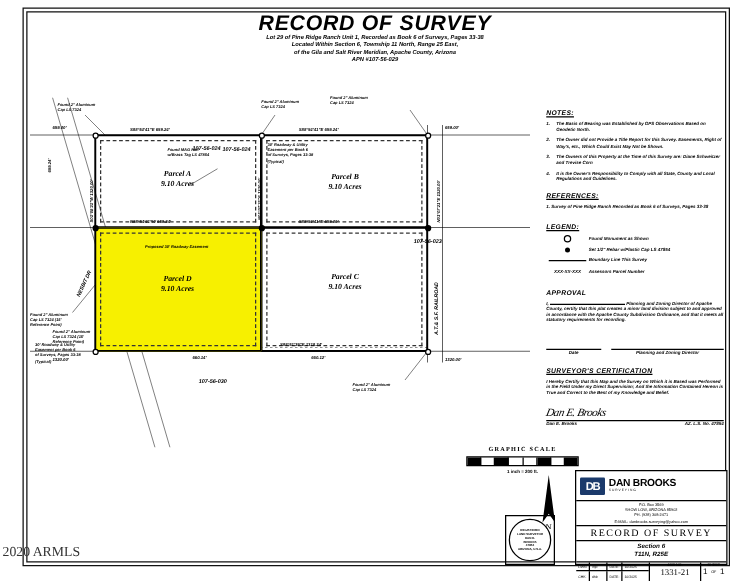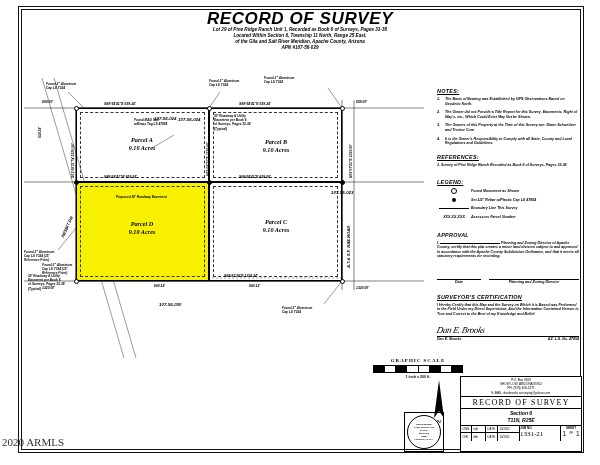--- a/index.html
+++ b/index.html
@@ -86,21 +86,21 @@
   .tb-ros{font-size:8px;text-align:center;font-family:"Liberation Serif",serif;
           letter-spacing:1.2px;padding:1px 0;}
   .tb-sec{text-align:center;font-size:5px;font-weight:bold;font-style:italic;
           line-height:6.2px;padding:1px 0 2px;}
   .tb-bottom{display:flex;height:15px;}
   .tb-cellgrp{flex:none;width:58px;border-right:0.9px solid #000;}
   .tb-cellrow{display:flex;height:7.5px;border-bottom:0.9px solid #000;box-sizing:border-box;}
   .tb-cellrow:last-child{border-bottom:none;}
   .tb-c{font-size:2.8px;display:flex;align-items:center;padding-left:1.5px;
         border-right:0.7px solid #000;box-sizing:border-box;}
-  .tb-job{flex:none;width:40px;border-right:0.9px solid #000;}
+  .tb-job{flex:none;width:40px;border-right:0.9px solid #000;text-align:center;}
   .tb-job-l{font-size:3px;font-weight:bold;}
   .tb-job-v{font-size:7px;font-family:"Liberation Serif",serif;}
   .tb-sheet{flex:1;display:flex;align-items:center;justify-content:space-around;
             font-size:6.5px;position:relative;}
   .tb-sheet-l{position:absolute;left:50%;top:0;transform:translateX(-50%);
               font-size:3px;font-weight:bold;}
 
   
   .seal{position:absolute;left:404px;top:412px;width:40px;height:40px;
         border:1px solid #000;box-sizing:border-box;}
@@ -362,20 +362,27 @@
       <span>REGISTERED</span>
       <span>LAND SURVEYOR</span>
       <span>DAN E.</span>
       <span>BROOKS</span>
       <span>47854</span>
       <span>ARIZONA, U.S.A.</span>
     </div>
   </div>
 
   <div class="tblock">
+    <div class="tb-row tb-logo">
+      <div class="logo-mark">DB</div>
+      <div>
+        <div class="logo-name">DAN BROOKS</div>
+        <div class="logo-sub">SURVEYING</div>
+      </div>
+    </div>
     <div class="tb-row tb-addr">
       <div>P.O. Box 3569</div>
       <div>SHOW LOW, ARIZONA  85902</div>
       <div>PH. (928) 308-2471</div>
       <div>E-MAIL: danbrooks.surveying@yahoo.com</div>
     </div>
     <div class="tb-row tb-ros">RECORD  OF  SURVEY</div>
     <div class="tb-row tb-sec">
       <div>Section 6</div>
       <div>T11N, R25E</div>

